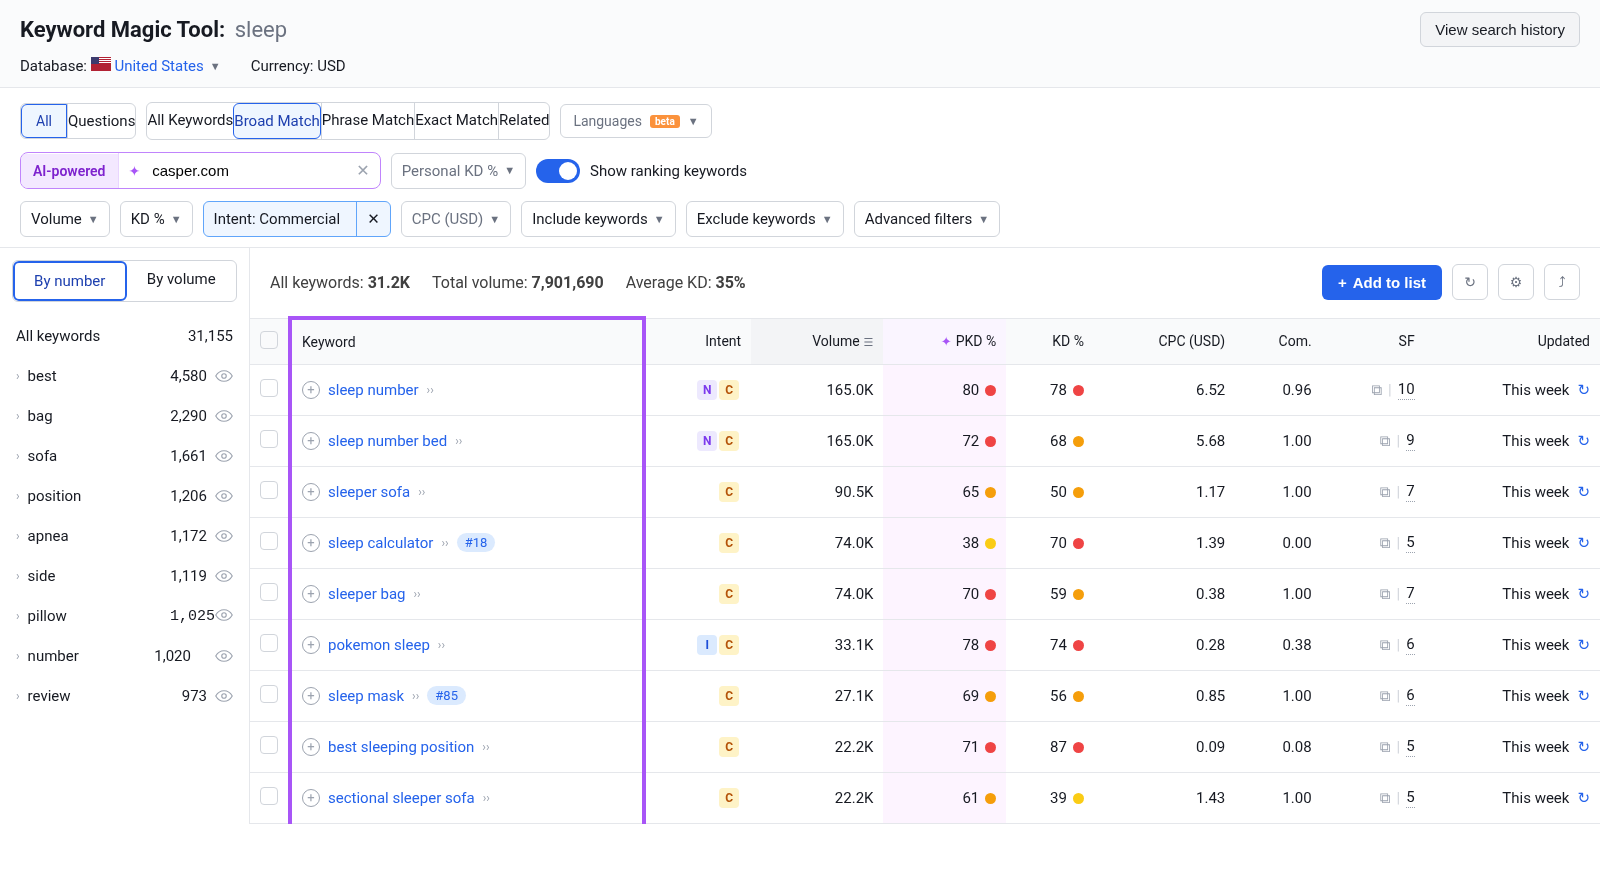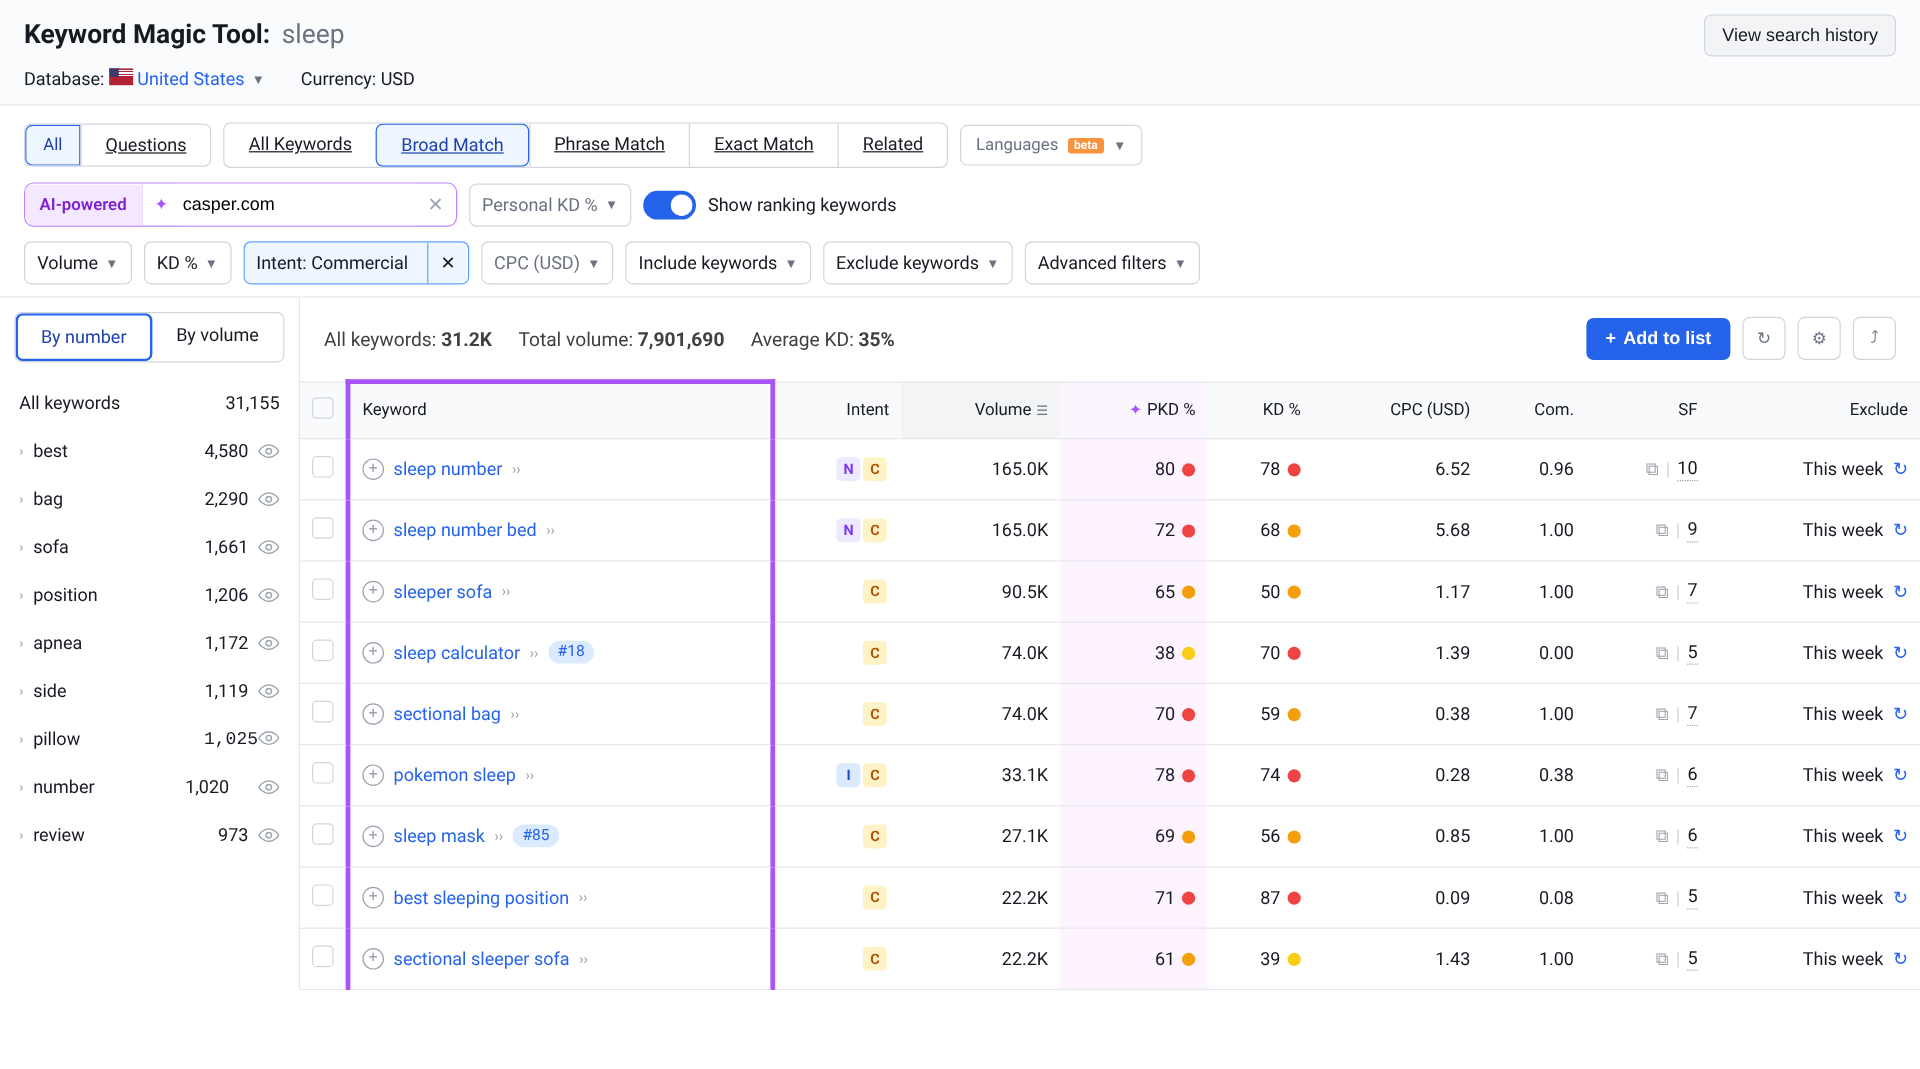--- a/index.html
+++ b/index.html
@@ -8,21 +8,21 @@
 .title-row { display: flex; align-items: center; justify-content: space-between; }
 .title { font-size: 22px; font-weight: 700; color: #171a22; }
 .title .query { color: #6b7280; font-weight: 400; margin-left: 4px; }
 .db-row { margin-top: 10px; font-size: 15px; display: flex; gap: 30px; color:#171a22; }
 .db-label { color:#171a22; }
 .db-link { color: #2563eb; cursor: pointer; display:inline-flex; align-items:center; gap:6px; }
 .btn-outline { border: 1px solid #d1d5db; background: #f3f4f6; border-radius: 6px; padding: 8px 14px; font-size: 15px; cursor: pointer; color:#171a22; }
 .filters-area { padding: 14px 20px 10px; border-bottom: 1px solid #e5e7eb; }
 .fr { display:flex; gap:10px; flex-wrap:wrap; align-items:center; margin-bottom:12px; }
 .seg-group { display:flex; border:1px solid #d1d5db; border-radius:6px; overflow:hidden; }
-.seg { padding:8px 20px; border-left:1px solid #d1d5db; cursor:pointer; font-size:15px;text-decoration:underline; }
+.seg { padding:8px 0; border-left:1px solid #d1d5db; cursor:pointer; font-size:15px; }
 .seg:first-child{border-left:none;}
 .seg.active-blue { background:#eef6ff; color:#1e40af; border:1px solid #2563eb; border-radius:6px; position:relative; }
 .seg-all { border:1px solid #2563eb; border-radius:6px 0 0 6px; color:#1e40af; background:#eef6ff; padding:8px 14px; }
 .lang-btn { border:1px solid #d1d5db; border-radius:6px; padding:8px 12px; display:flex; align-items:center; gap:8px; cursor:pointer; color:#6b7280; }
 .beta-badge { background:#fb923c; color:#fff; font-size:10px; font-weight:700; padding:1px 5px; border-radius:3px; }
 .ai-pill { display:flex; align-items:center; border-radius:8px; overflow:hidden; border:1px solid #c084fc; }
 .ai-label { background:#f3e8ff; color:#7e22ce; padding:9px 12px; font-weight:600; font-size:14px; }
 .ai-input-wrap { display:flex; align-items:center; padding:0 10px; gap:8px; border-left:1px solid #e9d5ff; }
 .ai-input { border:none; outline:none; padding:9px 4px; width:200px; font-size:15px; }
 .sparkle { color:#a855f7; }
@@ -333,21 +333,21 @@
         <tr>
           <th class="left" style="width:40px;"><span class="cb"></span></th>
           <th class="left kw-col-highlight">Keyword</th>
           <th>Intent</th>
           <th class="vol-col"><span>Volume</span><span class="sort-ico">☰</span></th>
           <th class="pkd-col"><span class="spark-star">✦</span><span>PKD %</span></th>
           <th>KD %</th>
           <th>CPC (USD)</th>
           <th>Com.</th>
           <th>SF</th>
-          <th>Exclude</th>
+          <th>Updated</th>
         </tr>
       </thead>
       <tbody id="tbody">
           <tr>
     <td class="left"><span class="cb"></span></td>
     <td class="left kw-col-highlight">
               <span class="kw-cell">
       <span class="plus-circ">+</span>
       <span class="kw-link">sleep number</span>
       <span class="dbl-chev">››</span>
@@ -446,21 +446,21 @@
     <td><span class="upd">
                 <span>This week</span>
                 <span class="refresh">↻</span>
               </span></td>
           </tr>
           <tr>
     <td class="left"><span class="cb"></span></td>
     <td class="left kw-col-highlight">
               <span class="kw-cell">
       <span class="plus-circ">+</span>
-      <span class="kw-link">sectional bag</span>
+      <span class="kw-link">sleeper bag</span>
       <span class="dbl-chev">››</span>
 
     </span>
             </td>
     <td><span class="intent-badge ib-c">C</span></td>
     <td>74.0K</td>
     <td class="pkd-col">70<span class="dot d-red"></span></td>
     <td>59<span class="dot d-orange"></span></td>
     <td>0.38</td>
     <td>1.00</td>

